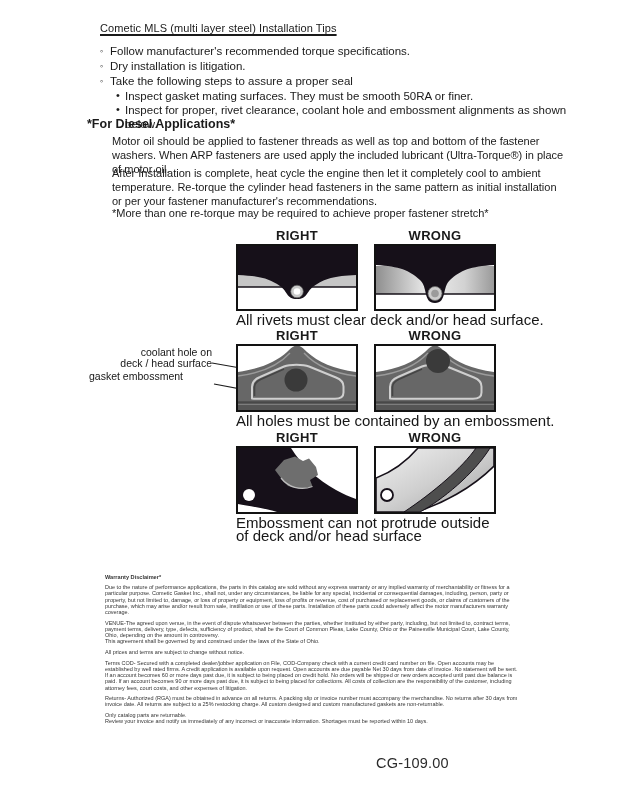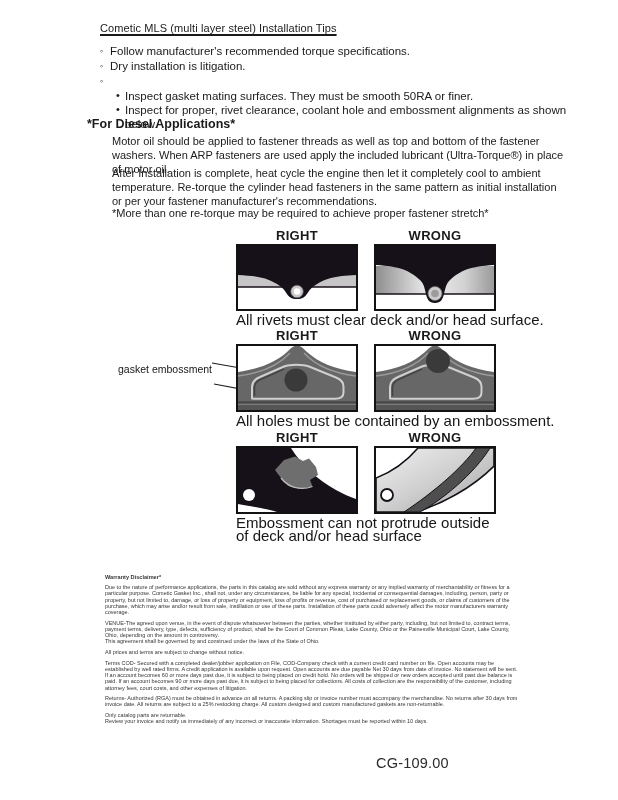--- a/index.html
+++ b/index.html
@@ -36,21 +36,21 @@
   .fig-caption{font-size:15px;margin-top:3px;line-height:12.5px;color:#161616;}
   .fig1{left:236px;top:229px;}
   .fig2{left:236px;top:329px;}
   .fig3{left:236px;top:431px;}
   .fig3 .fig-caption{width:260px;}
   
   .annot{
     position:absolute;left:60px;top:347px;width:152px;
     font-size:10.5px;line-height:11px;text-align:right;color:#161616;
   }
-  .annot .a2{margin-top:17px;}
+  .annot .a2{margin-top:2px;text-align:center;}
   .leaders{position:absolute;left:205px;top:356px;width:100px;height:42px;}
   
   .fineprint{
     position:absolute;left:105px;top:574px;width:413px;
     font-size:5.5px;line-height:6.2px;color:#353535;
   }
   .fp-h{font-weight:bold;margin:0 0 4px 0;font-size:5.6px;}
   .fp-p{margin:0 0 4.5px 0;white-space:pre-line;}
   
   .pagenum{position:absolute;left:376px;top:755px;font-size:14.5px;color:#2b2b2b;letter-spacing:.2px;}
@@ -66,20 +66,21 @@
     <div class="b-row">
       <span class="b-mark">◦</span>
       <span>Follow manufacturer's recommended torque specifications.</span>
     </div>
     <div class="b-row">
       <span class="b-mark">◦</span>
       <span>Dry installation is litigation.</span>
     </div>
     <div class="b-row">
       <span class="b-mark">◦</span>
+      <span>Take the following steps to assure a proper seal</span>
     </div>
     <div class="b-row sub">
       <span class="b-mark">•</span>
       <span>Inspect gasket mating surfaces.  They must be smooth 50RA or finer.</span>
     </div>
     <div class="b-row sub">
       <span class="b-mark">•</span>
       <span>Inspect for proper, rivet clearance, coolant hole and embossment alignments as shown below.</span>
     </div>
   </div>
@@ -123,20 +124,24 @@
             <circle cx="59" cy="47.5" r="7" fill="#cdcdcd" stroke="#6a6a6a" stroke-width="0.8"></circle>
             <circle cx="59" cy="47.5" r="3.8" fill="#9b9b9b"></circle>
           </svg>
         </div>
       </div>
     </div>
     <div class="fig-caption">All rivets must clear deck and/or head surface.</div>
   </div>
 
   <div class="annot">
+    <div>
+      <div>coolant hole on</div>
+      <div>deck / head surface</div>
+    </div>
     <div class="a2">gasket embossment</div>
   </div>
   <svg class="leaders" viewBox="0 0 100 42">
     <line x1="7" y1="7" x2="92" y2="22" stroke="#1c1c1c" stroke-width="1.1"></line>
     <line x1="9" y1="28" x2="57" y2="37" stroke="#1c1c1c" stroke-width="1.1"></line>
   </svg>
   <div class="fig fig2">
     <div class="fig-panels">
       <div class="panel">
         <div class="fig-label">RIGHT</div>

